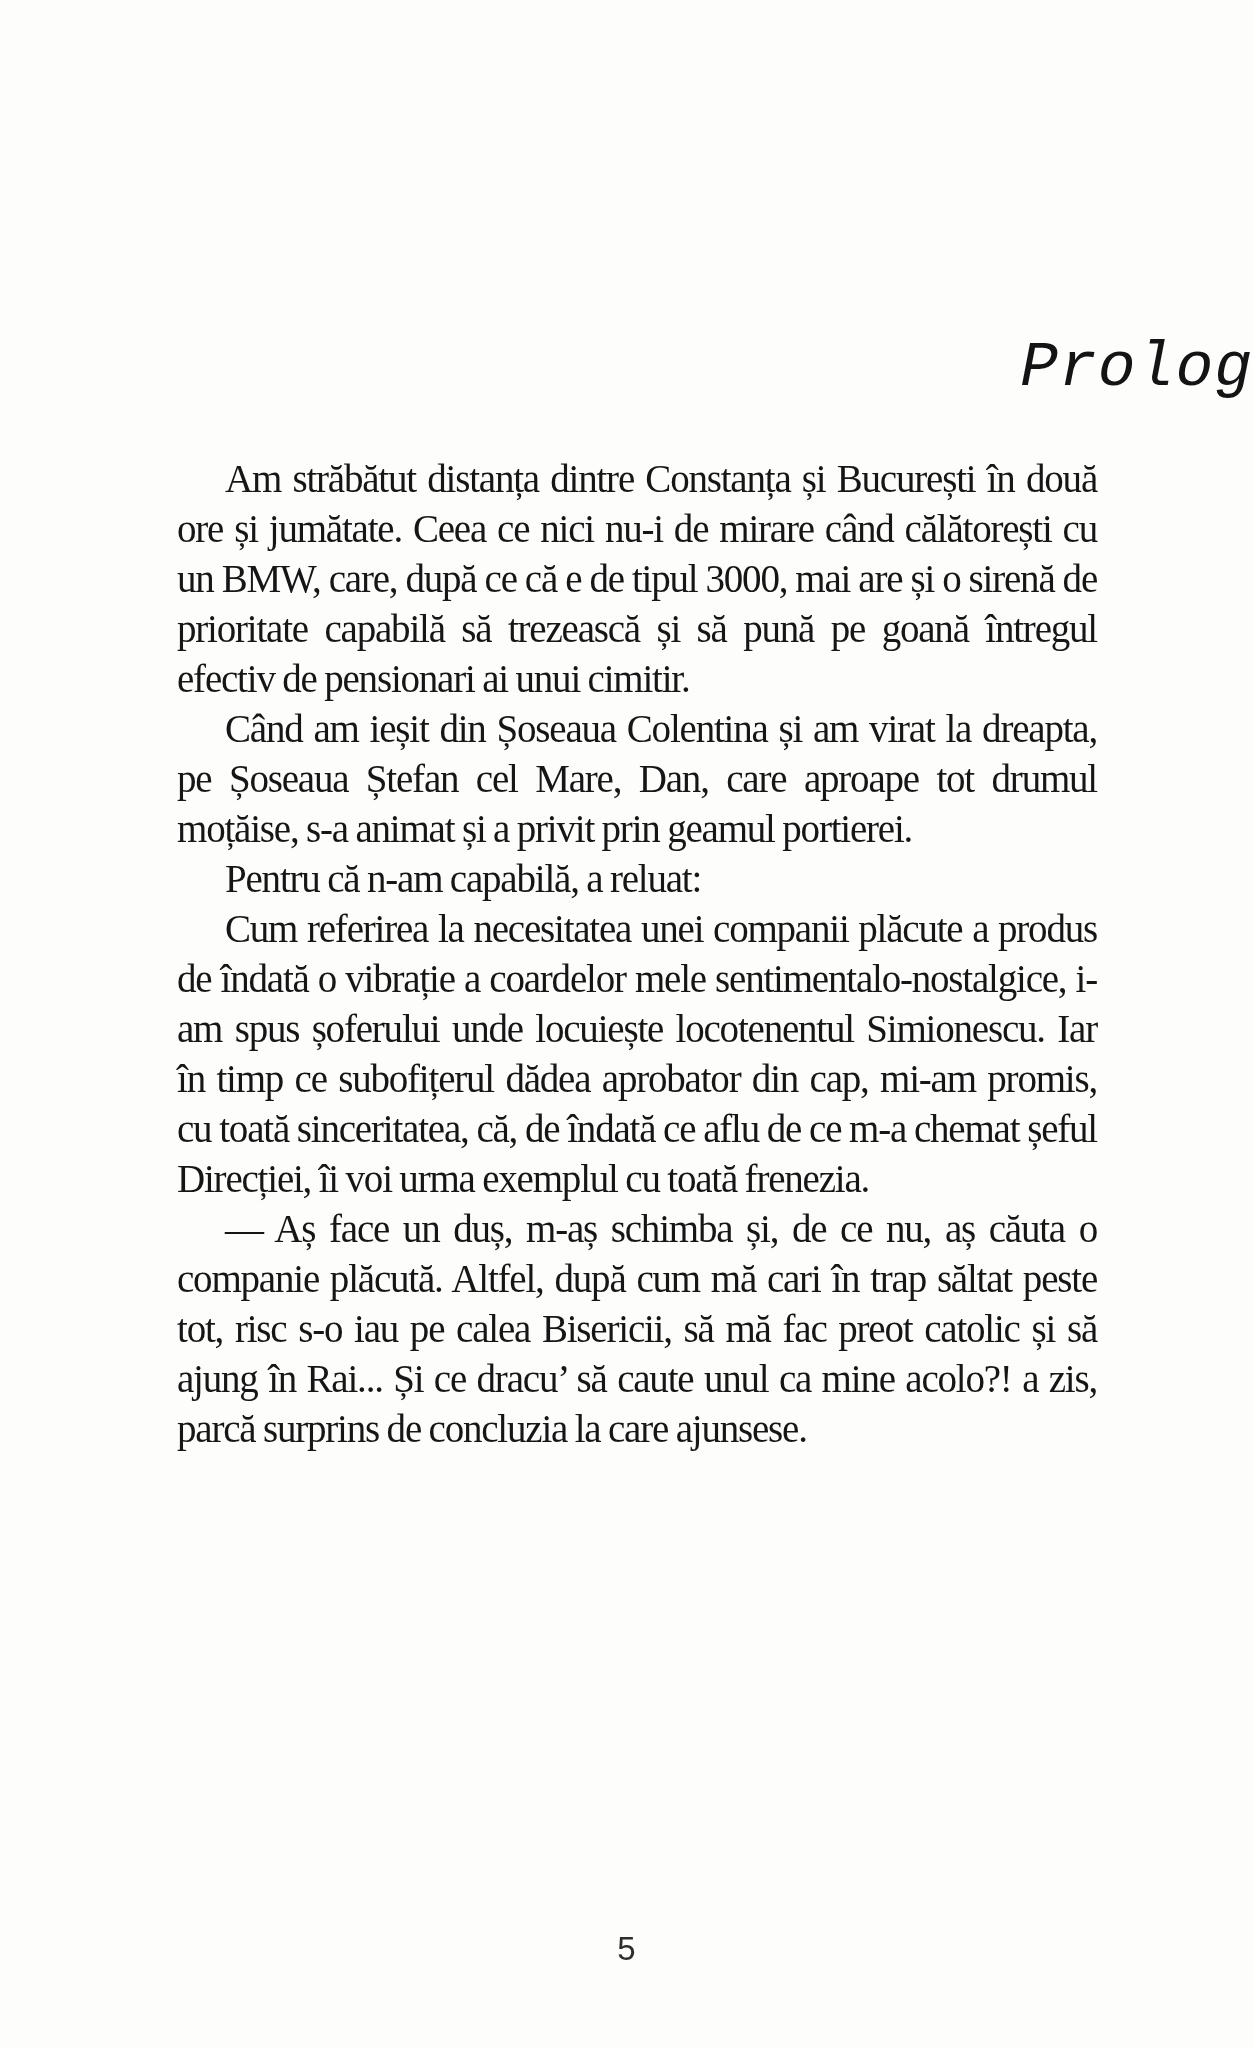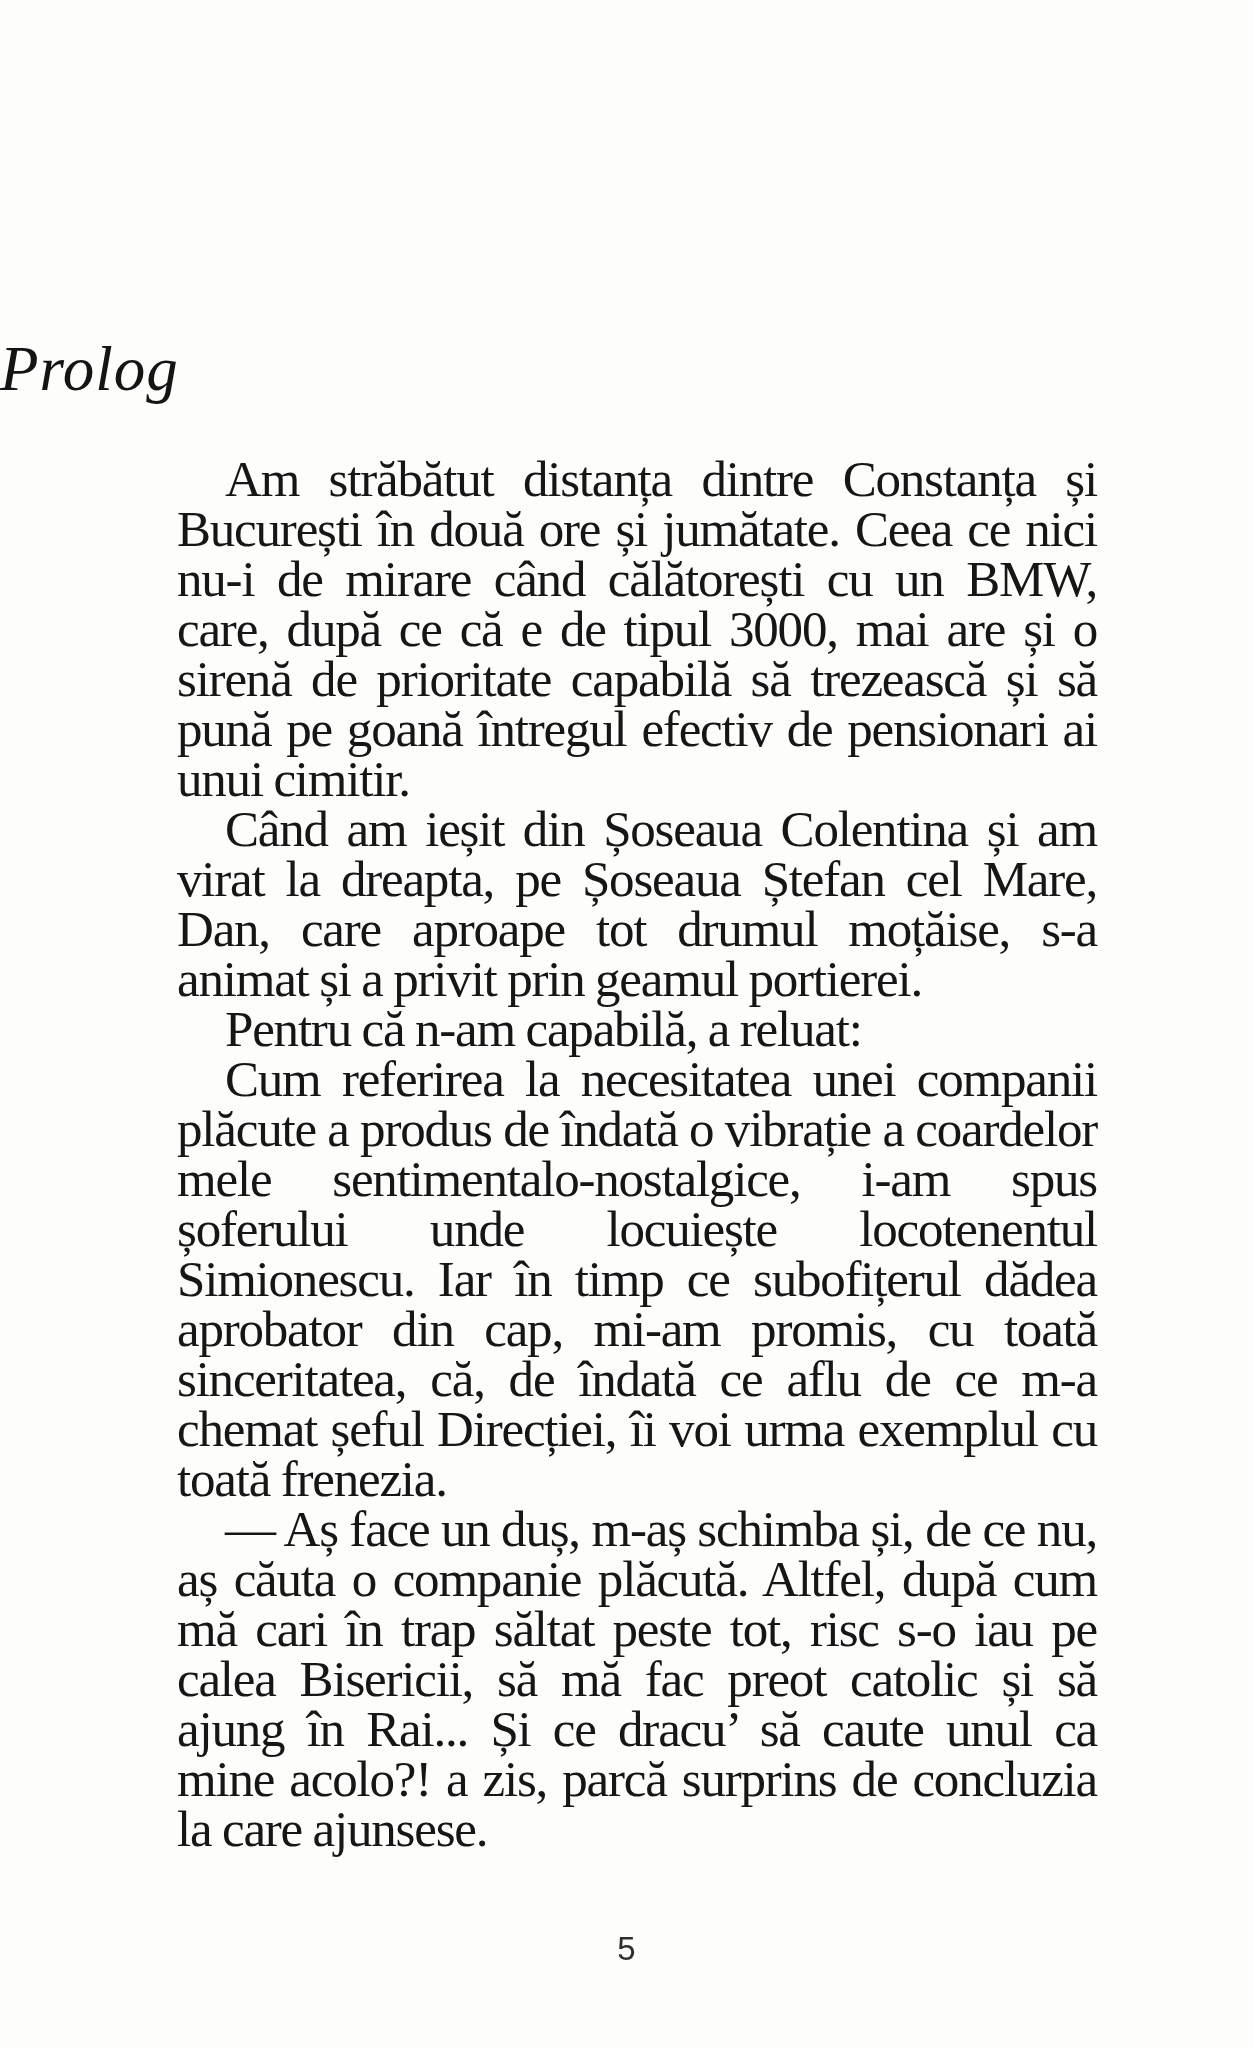--- a/index.html
+++ b/index.html
@@ -13,32 +13,32 @@
     height: 2048px;
     margin: 0 auto;
     background: #fdfdfc;
     color: #161616;
     overflow: hidden;
     font-family: "Liberation Serif", serif;
   }
   .chapter-title {
     margin: 0;
     padding-top: 336px;
-    text-align: left;
-    font-family: Liberation Serif, serif;
+    text-align: right;
+    font-family: Liberation Mono, monospace;
     font-style: italic;
     font-weight: 500;
     font-size: 63px;
     line-height: 1.05;
     letter-spacing: 1px;
     color: #141414;
   }
   .body-text {
     margin: 52px 156px 0 177px; 
-    font-size: 51px;
+    font-size: 39px;
     line-height: 50px;
     letter-spacing: -1.2px;
     word-spacing: -1px;
     text-align: justify;
     text-justify: inter-word;
     hyphens: none;
   }
   .body-text p.para {
     margin: 0;
     text-indent: 48px;

